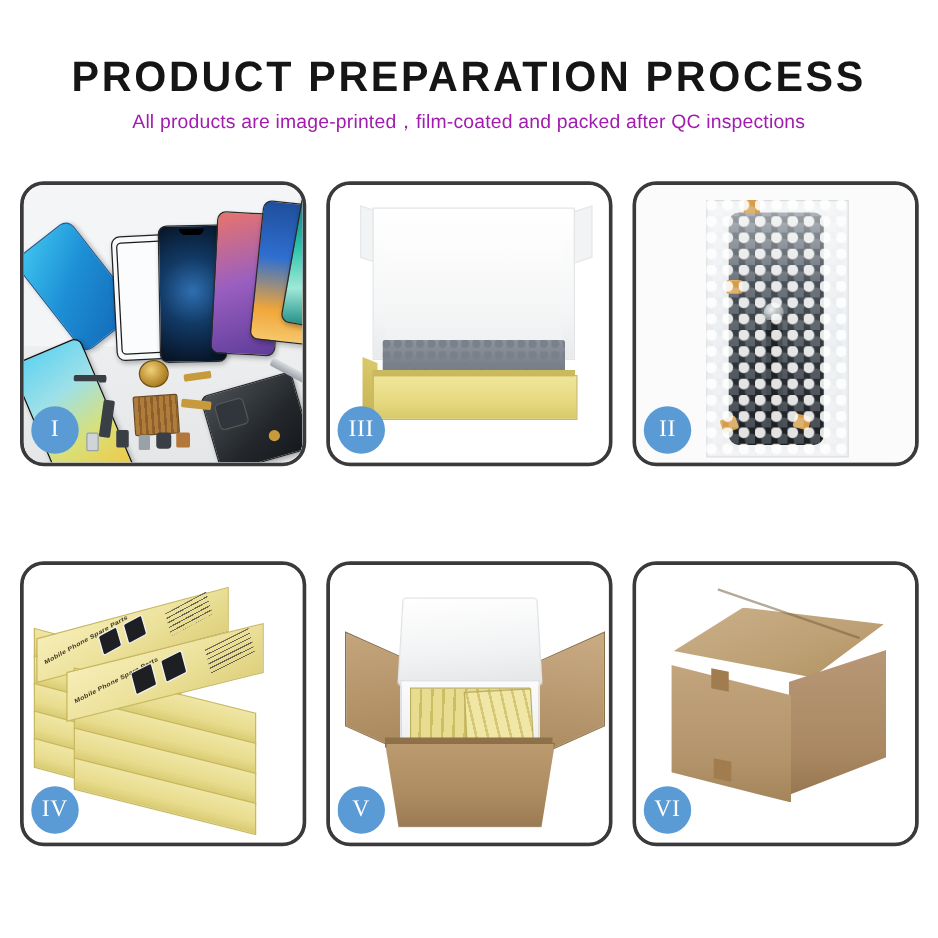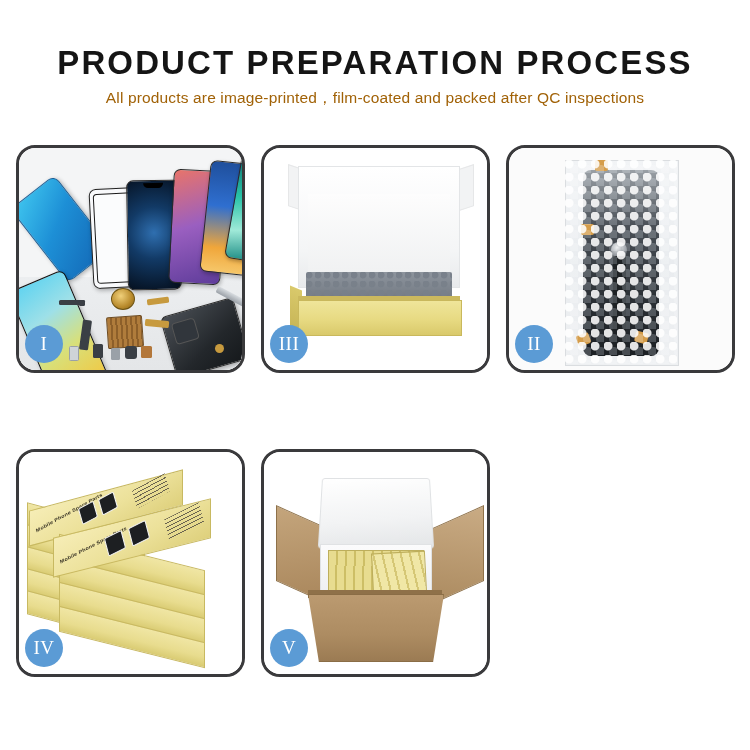--- a/index.html
+++ b/index.html
@@ -34,21 +34,21 @@
     transform: scaleX(0.97);
     white-space: nowrap;
   }
   #page-subtitle {
     margin: 0;
     padding-top: 6px;
     font-size: 15.5px;
     font-weight: 400;
     letter-spacing: 0.15px;
     line-height: 20px;
-    color: #a16207;
+    color: #a21caf;
     white-space: nowrap;
   }
 
   
   #process-grid {
     position: absolute;
     left: 16px;
     top: 145px;
     width: 719px;
     height: 532px;
@@ -486,14 +486,25 @@
       <div class="foamlid"></div>
       <div class="foambody"></div>
       <div class="innerbox"></div>
       <div class="innerbox2"></div>
       <div class="cartonrim"></div>
       <div class="cartonfront"></div>
       <div class="badge">V</div>
     </div>
   </div>
 
+  <div class="panel p6">
+    <div class="panel-photo">
+      <div class="top"></div>
+      <div class="side"></div>
+      <div class="front"></div>
+      <div class="seam"></div>
+      <div class="tapeA"></div>
+      <div class="tapeB"></div>
+      <div class="badge">VI</div>
+    </div>
+  </div>
 
 </div>
 
 </body></html>

